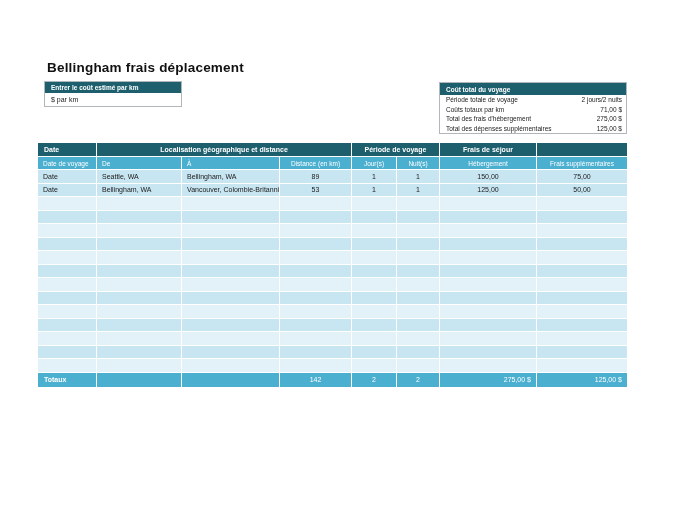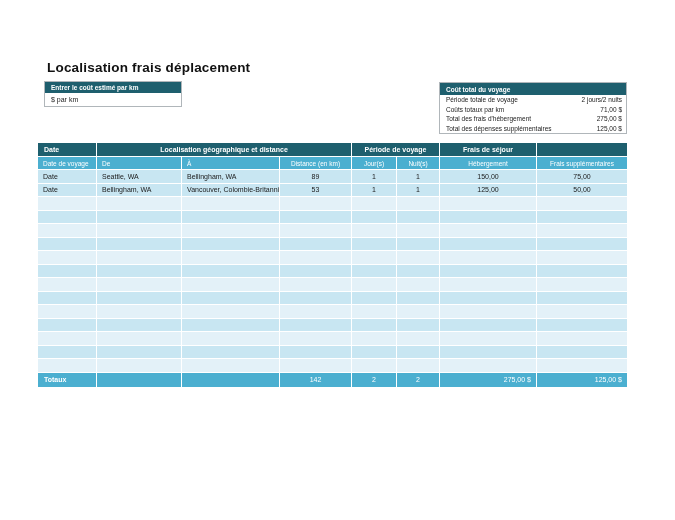--- a/index.html
+++ b/index.html
@@ -78,21 +78,21 @@
   .body .cell.al{justify-content:flex-start;padding-left:5px;}
   .body.band-m .cell{background:var(--band-medium);}
   .body.band-l .cell{background:var(--band-light);}
   .totals .cell{background:var(--medium-blue);color:#fff;justify-content:center;}
   .totals .cell.first{justify-content:flex-start;padding-left:6px;font-weight:bold;}
   .totals .cell.ar{justify-content:flex-end;padding-right:5px;}
 </style>
 </head>
 <body>
 
-<div class="page-title">Localisation frais déplacement</div>
+<div class="page-title">Bellingham frais déplacement</div>
 
 <div class="cost-box">
   <div class="box-header">Entrer le coût estimé par km</div>
   <div class="box-value">$ par km</div>
 </div>
 
 <div class="summary-box">
   <div class="box-header">Coût total du voyage</div>
   <div class="summary-row">
     <span>Période totale de voyage</span>

